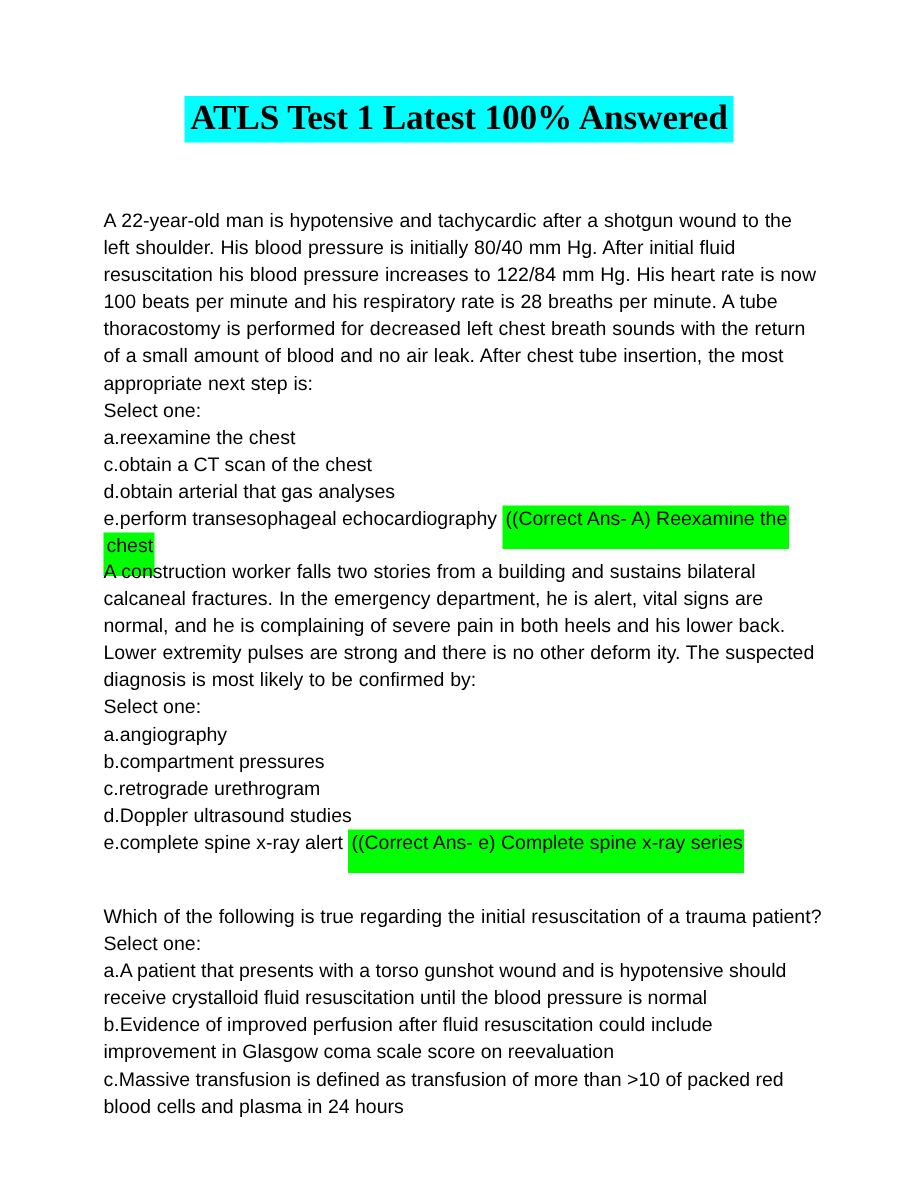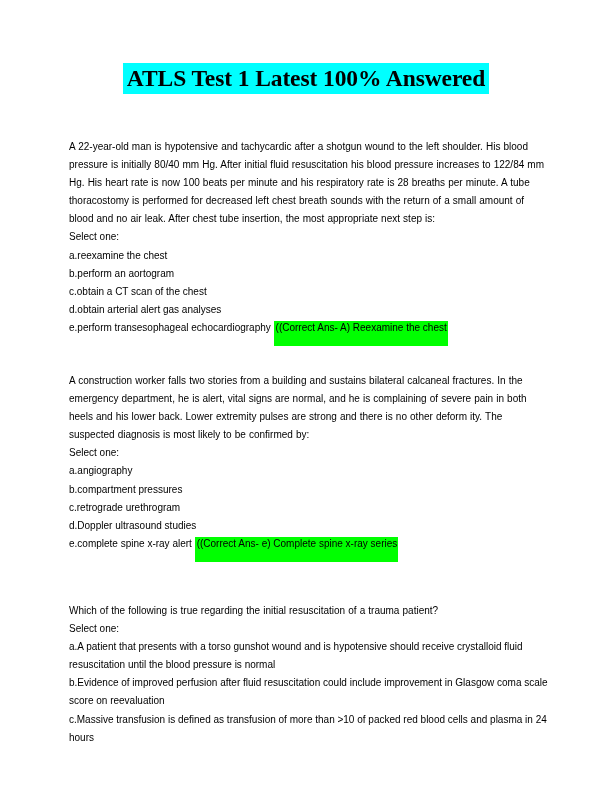--- a/index.html
+++ b/index.html
@@ -38,21 +38,21 @@
     padding: 2px 4px 3px 4px;
     box-decoration-break: clone;
     font-family: Liberation Serif, serif;
     -webkit-box-decoration-break: clone;
   }
   
   .qblock {
     position: absolute;
     left: 69px;
     color: #000000;
-    font-size: 10px;
+    font-size: 13px;
     line-height: 18.1px;
   }
   #qblock-1 { top: 138px; width: 477px; }
   #qblock-2 { top: 372px; width: 477px; }
   #qblock-3 { top: 602px; width: 481px; }
 
   .q-stem {
     margin: 0;
     text-align: left;
     word-spacing: 0.3px;
@@ -81,23 +81,22 @@
 
 <div class="page">
 
   <div class="doc-title"><span class="hl-cyan">ATLS Test 1 Latest 100% Answered</span></div>
 
   <div class="qblock" id="qblock-1">
     <p class="q-stem">A 22-year-old man is hypotensive and tachycardic after a shotgun wound to the left shoulder. His blood pressure is initially 80/40 mm Hg. After initial fluid resuscitation his blood pressure increases to 122/84 mm Hg. His heart rate is now 100 beats per minute and his respiratory rate is 28 breaths per minute. A tube thoracostomy is performed for decreased left chest breath sounds with the return of a small amount of blood and no air leak. After chest tube insertion, the most appropriate next step is:</p>
     <p class="q-select-label">Select one:</p>
     <ul class="q-options">
       <li>a.reexamine the chest</li>
-      <li>b.perform an aortogram</li>
       <li>c.obtain a CT scan of the chest</li>
-      <li>d.obtain arterial alert gas analyses</li>
+      <li>d.obtain arterial that gas analyses</li>
       <li><span>e.perform transesophageal echocardiography</span><span> </span><span class="hl-green">((Correct Ans- A) Reexamine the chest</span></li>
     </ul>
   </div>
 
   <div class="qblock" id="qblock-2">
     <p class="q-stem">A construction worker falls two stories from a building and sustains bilateral calcaneal fractures. In the emergency department, he is alert, vital signs are normal, and he is complaining of severe pain in both heels and his lower back. Lower extremity pulses are strong and there is no other deform ity. The suspected diagnosis is most likely to be confirmed by:</p>
     <p class="q-select-label">Select one:</p>
     <ul class="q-options">
       <li>a.angiography</li>
       <li>b.compartment pressures</li>

